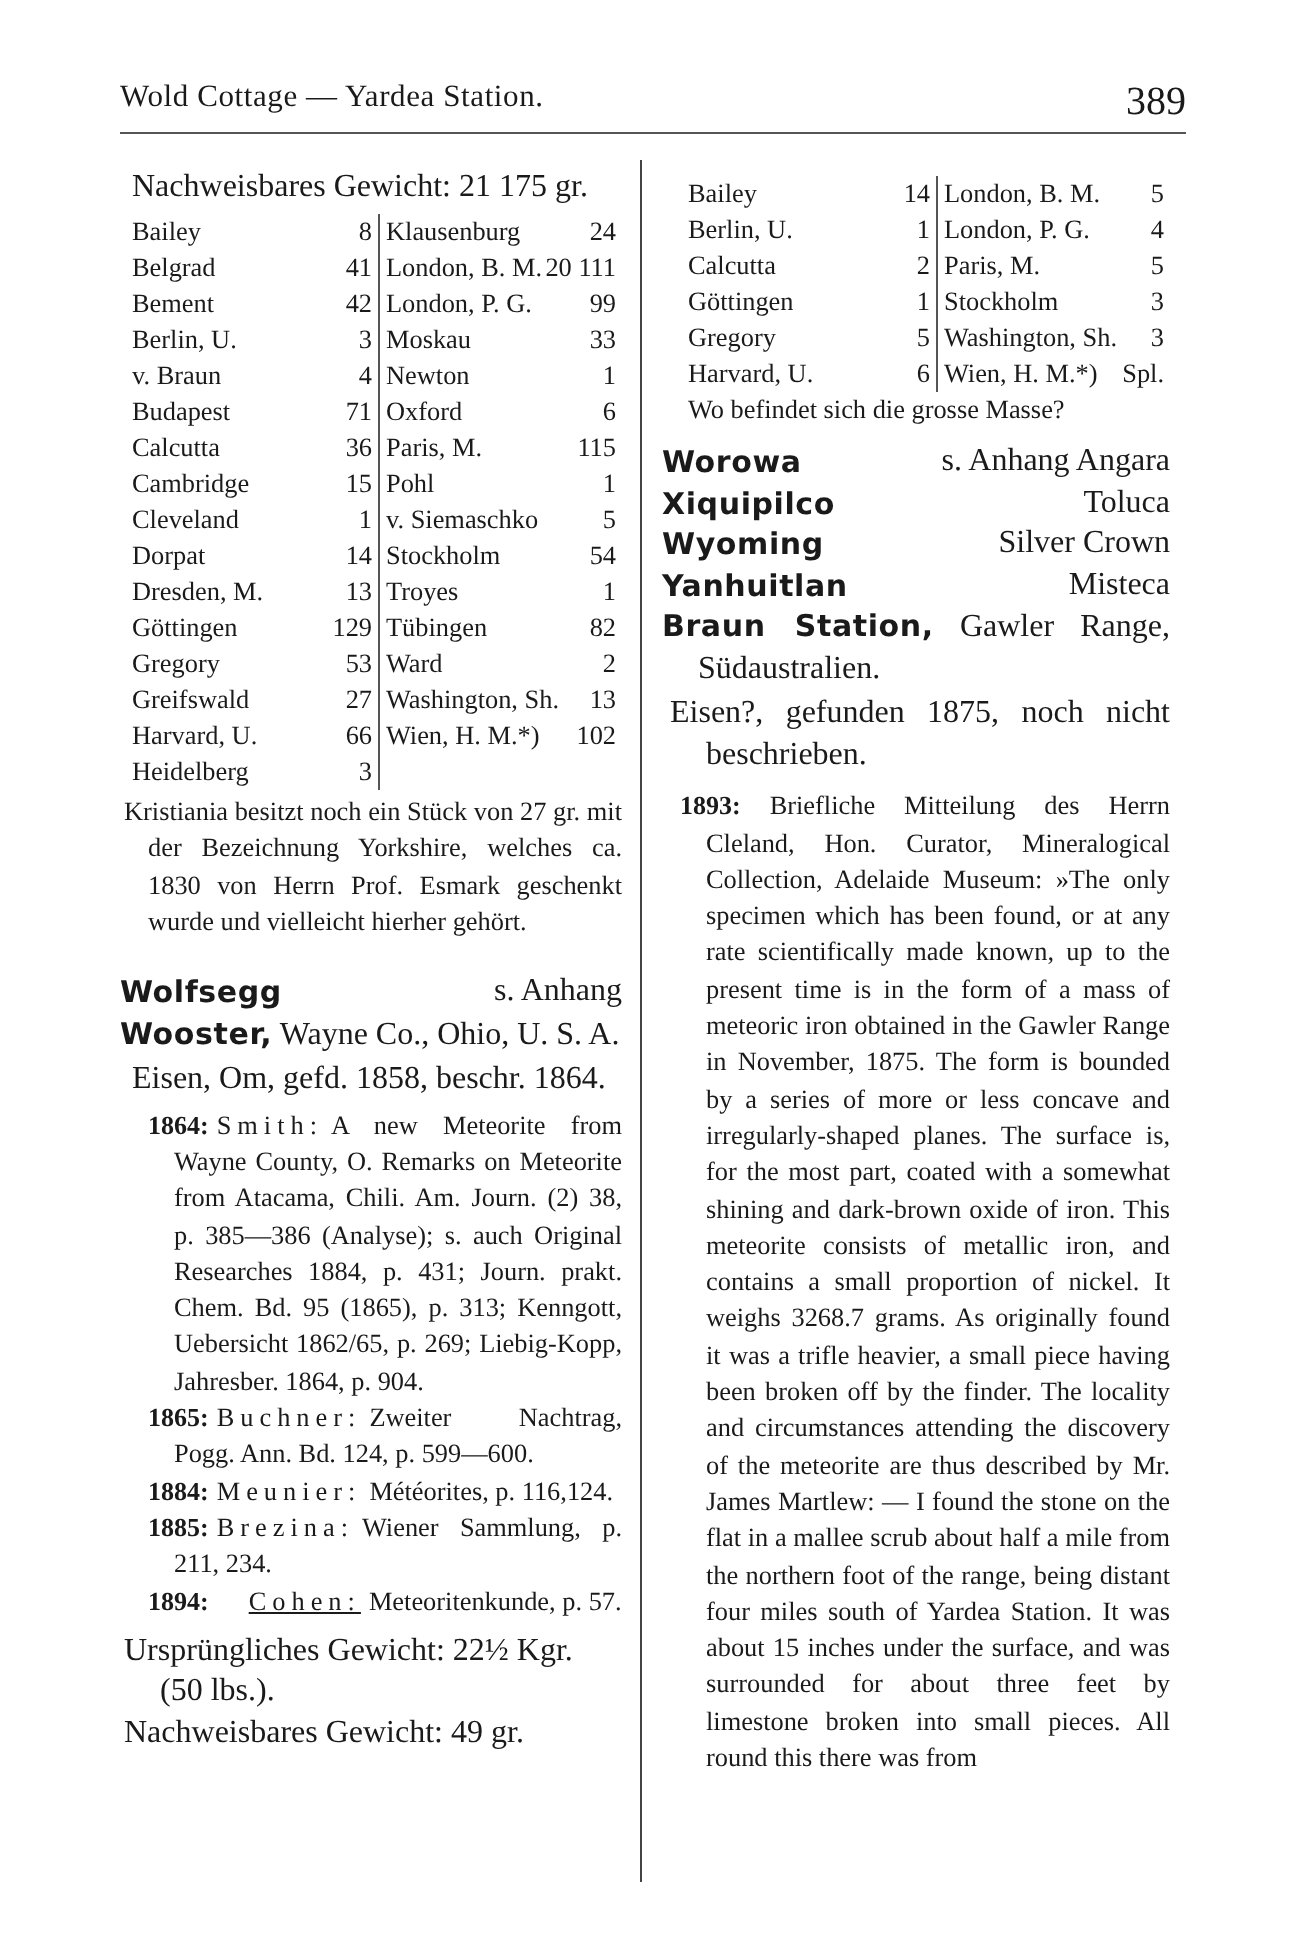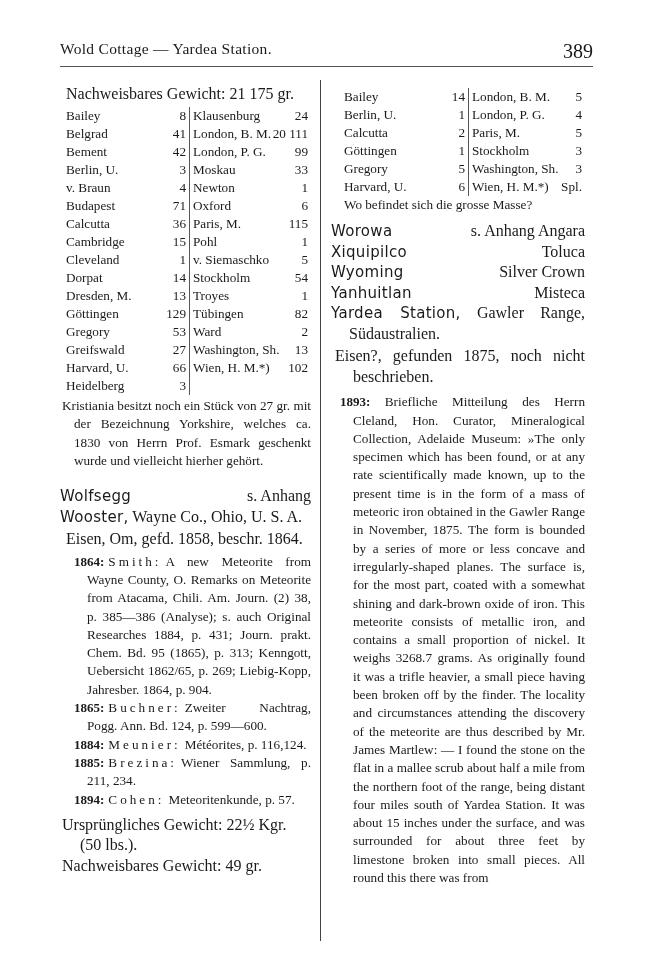--- a/index.html
+++ b/index.html
@@ -21,21 +21,21 @@
   .tbl { display:flex; font-size:13.2px; line-height:18px; }
   .tbl .half { position:relative; }
   .tbl .half.left { border-right:1px solid #555; }
   .tbl .item { display:flex; justify-content:space-between; }
   .tbl .item .n { padding-right:3px; }
   .tbl .half.right .item { padding-left:3px; }
 
   .note { font-size:13.2px; line-height:18.3px; text-align:justify; }
   .hang { padding-left:12px; text-indent:-12px; }
   .entry { font-size:16px; line-height:20.5px; }
-  .entry b { font-family:"DejaVu Sans", sans-serif; font-weight:normal; font-size:15px; letter-spacing:0.3px; }
+  .entry b { font-family:"DejaVu Sans", sans-serif; font-weight:bold; font-size:15px; letter-spacing:0.3px; }
   .flex-between { display:flex; justify-content:space-between; }
   .spaced { letter-spacing:3px; }
   .ref { font-size:13.2px; line-height:18.3px; text-align:justify; padding-left:21px; text-indent:-13px; }
   .yr { font-weight:bold; font-size:13px; }
 </style>
 </head>
 <body>
 
 <div class="header">
   <div class="title">Wold Cottage — Yardea Station.</div>
@@ -188,21 +188,21 @@
     <b>Wooster,</b>
     <span>Wayne Co., Ohio, U. S. A.</span>
   </div>
   <div class="entry" style="margin-top:2px">Eisen, Om, gefd. 1858, beschr. 1864.</div>
 
   <div id="L-refs" style="margin-top:3px">
       <div class="ref"><span class="yr">1864:</span><span class="spaced" style="margin-left: 4px;">Smith:</span><span style="margin-left: 4px;">A new Meteorite from Wayne County, O. Remarks on Meteorite from Atacama, Chili. Am. Journ. (2) 38, p. 385—386 (Analyse); s. auch Original Researches 1884, p. 431; Journ. prakt. Chem. Bd. 95 (1865), p. 313; Kenngott, Uebersicht 1862/65, p. 269; Liebig-Kopp, Jahresber. 1864, p. 904.</span></div>
       <div class="ref"><span class="yr">1865:</span><span class="spaced" style="margin-left: 4px;">Buchner:</span><span style="margin-left: 4px;">Zweiter Nachtrag, Pogg. Ann. Bd. 124, p. 599—600.</span></div>
       <div class="ref"><span class="yr">1884:</span><span class="spaced" style="margin-left: 4px;">Meunier:</span><span style="margin-left: 4px;">Météorites, p. 116,124.</span></div>
       <div class="ref"><span class="yr">1885:</span><span class="spaced" style="margin-left: 4px;">Brezina:</span><span style="margin-left: 4px;">Wiener Sammlung, p. 211, 234.</span></div>
-      <div class="ref"><span class="yr">1894:</span><span class="spaced" style="margin-left: 4px;">Cohen:</span><span style="margin-left: 4px;">Meteoritenkunde, p. 57.</span></div>
+      <div class="ref"><span class="yr">1894:</span><span class="spaced" style="margin-left: 20px; text-decoration: underline;">Cohen:</span><span style="margin-left: 4px;">Meteoritenkunde, p. 57.</span></div>
     </div>
 
   <div class="entry" style="margin-top:6px;padding-left:18px;text-indent:-18px;margin-left:-4px">Ursprüngliches Gewicht: 22½ Kgr. (50 lbs.).</div>
   <div class="entry" style="margin-left:-4px">Nachweisbares Gewicht: 49 gr.</div>
 </div>
 
 <div class="col col-right" style="top:88px">
   <div class="tbl" style="margin-left:13px">
     <div class="half left" style="width:124px" id="R-tl">
         <div class="item">
@@ -272,21 +272,21 @@
         <b>Wyoming</b>
         <span>Silver Crown</span>
       </div>
       <div class="entry flex-between">
         <b>Yanhuitlan</b>
         <span>Misteca</span>
       </div>
     </div>
 
   <div class="entry" style="padding-left:18px;text-indent:-18px;text-align:justify">
-    <b>Yardea Station,</b>
+    <b>Braun Station,</b>
     <span>Gawler Range, Südaustralien.</span>
   </div>
   <div class="entry" style="margin-top:2px;padding-left:22px;text-indent:-18px;text-align:justify;margin-left:0">Eisen?, gefunden 1875, noch nicht beschrieben.</div>
 
   <div class="ref" style="margin-top:6px;padding-left:22px;text-indent:-13px">
     <span class="yr">1893:</span>
     <span>Briefliche Mitteilung des Herrn Cleland, Hon. Curator, Mineralogical Collection, Adelaide Museum: »The only specimen which has been found, or at any rate scientifically made known, up to the present time is in the form of a mass of meteoric iron obtained in the Gawler Range in November, 1875. The form is bounded by a series of more or less concave and irregularly-shaped planes. The surface is, for the most part, coated with a somewhat shining and dark-brown oxide of iron. This meteorite consists of metallic iron, and contains a small proportion of nickel. It weighs 3268.7 grams. As originally found it was a trifle heavier, a small piece having been broken off by the finder. The locality and circumstances attending the discovery of the meteorite are thus described by Mr. James Martlew: — I found the stone on the flat in a mallee scrub about half a mile from the northern foot of the range, being distant four miles south of Yardea Station. It was about 15 inches under the surface, and was surrounded for about three feet by limestone broken into small pieces. All round this there was from</span>
   </div>
 </div>
 

